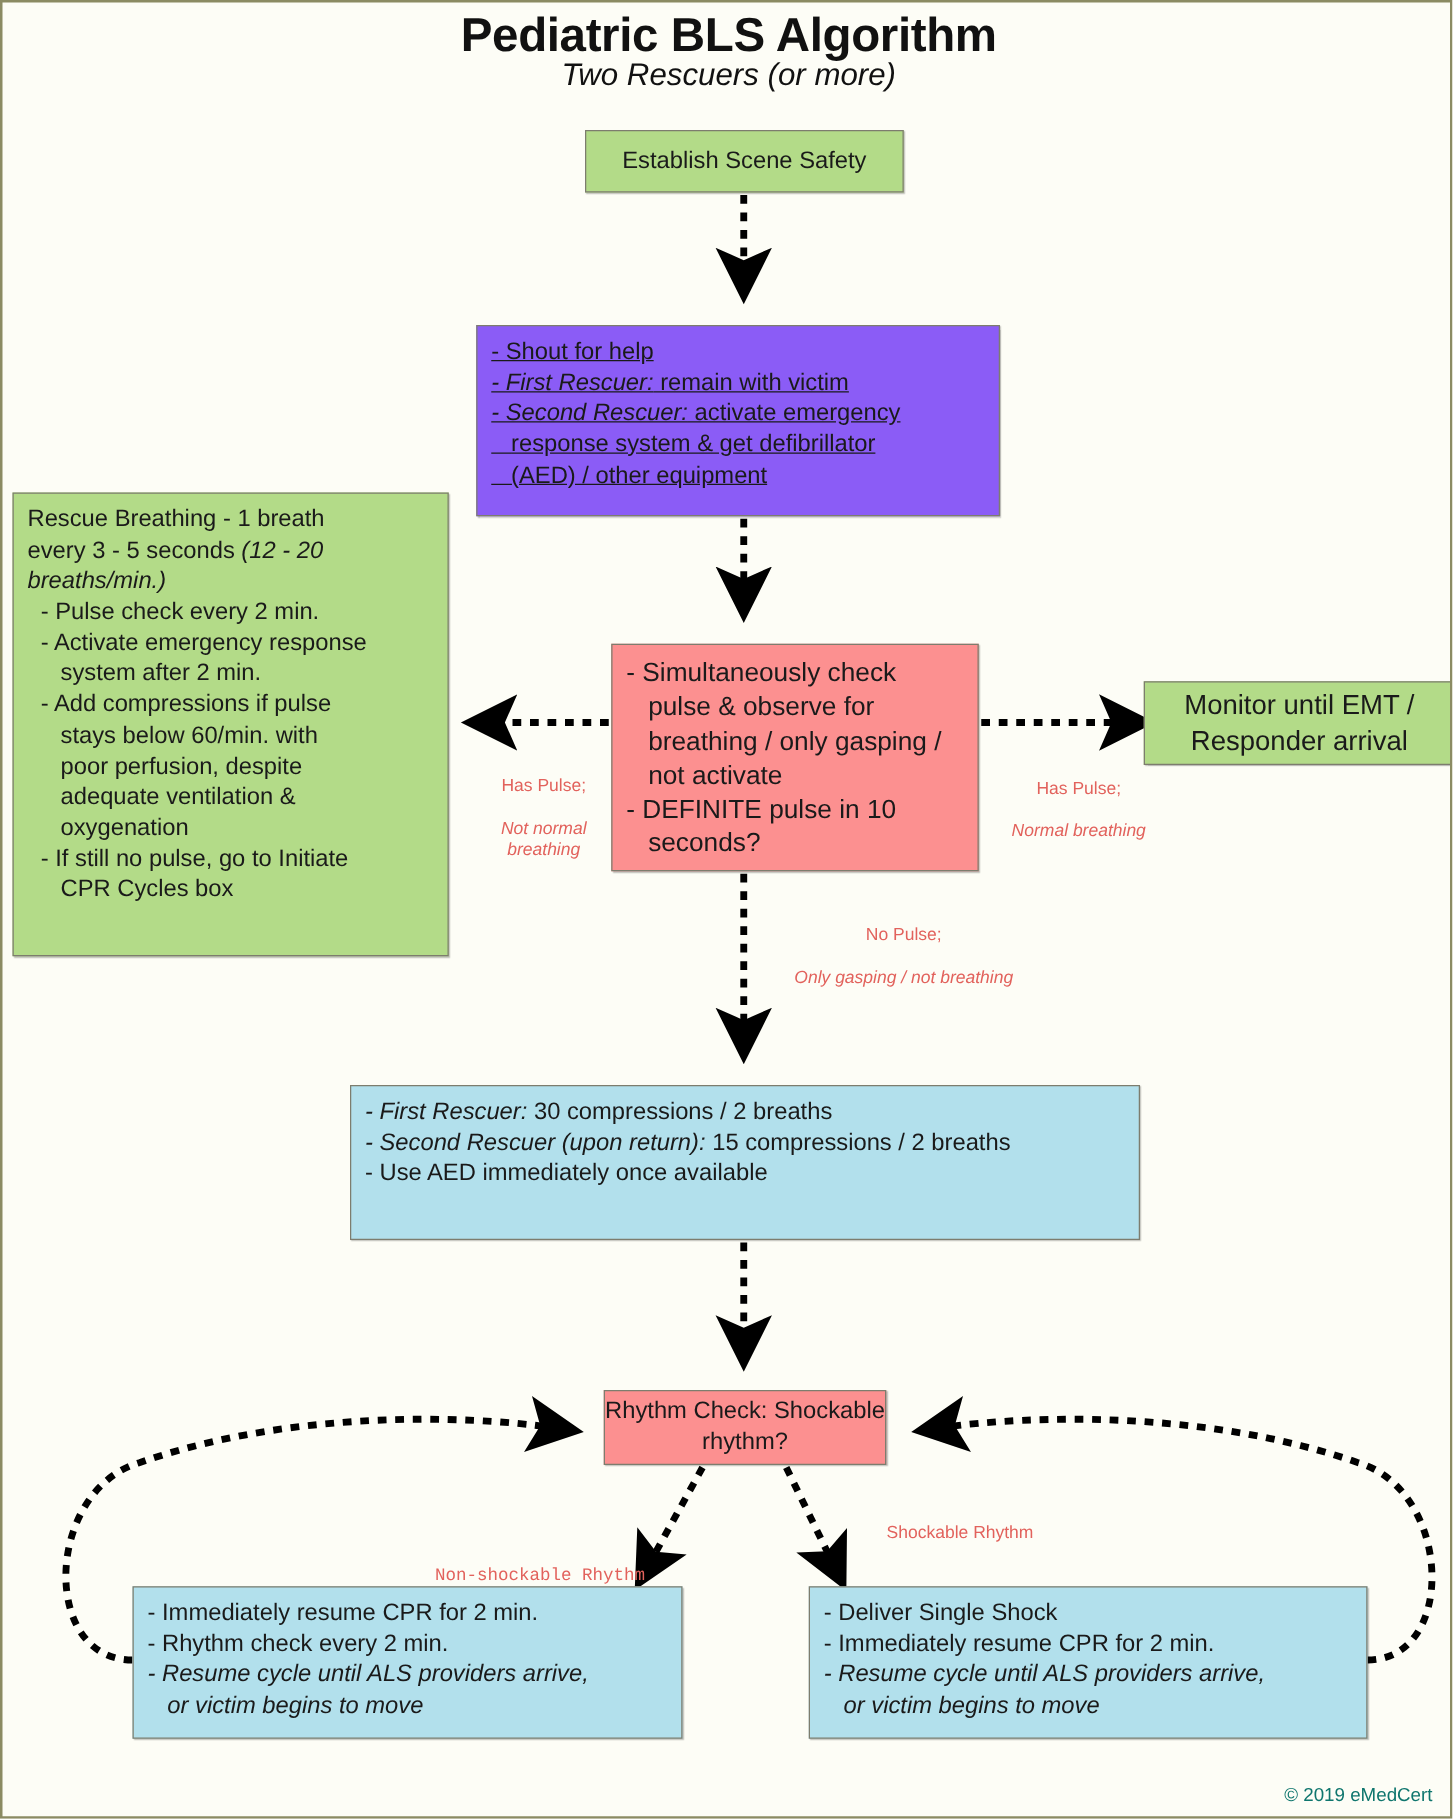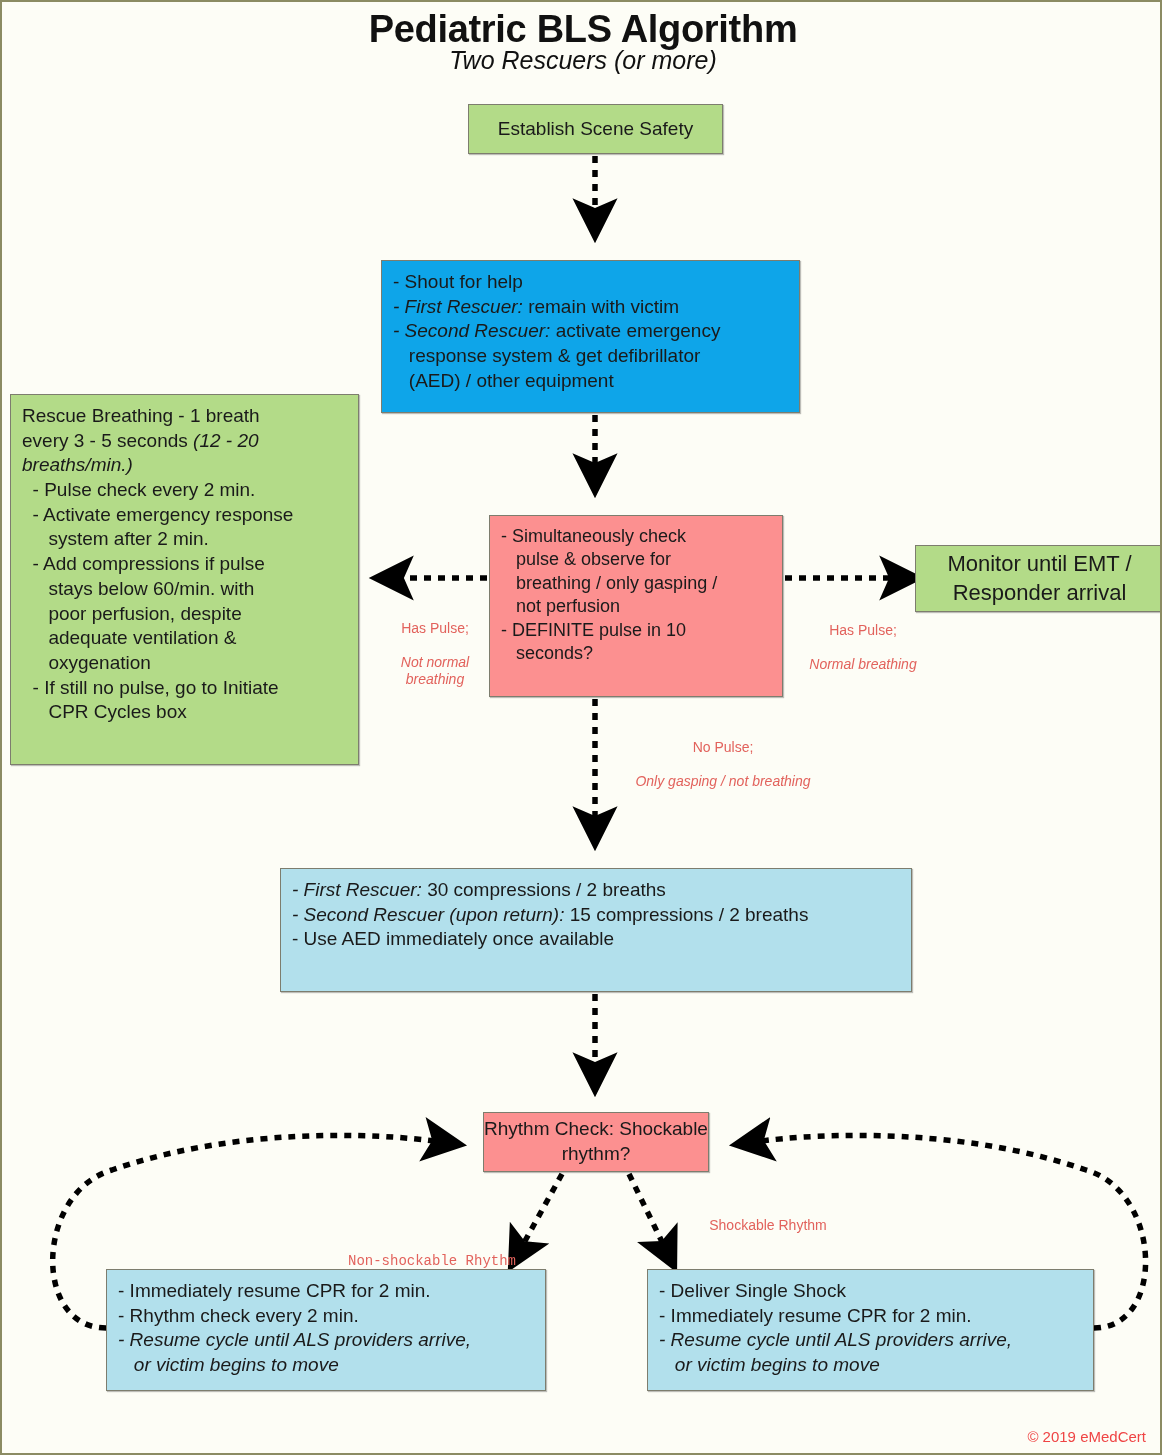--- a/index.html
+++ b/index.html
@@ -29,21 +29,21 @@
   .node {
     position: absolute;
     box-sizing: border-box;
     border: 1px solid #7d7d6e;
     border-radius: 0;
     color: #1a1a1a;
     line-height: 1.30;
     box-shadow: 1px 1px 1px rgba(0,0,0,0.25);
   }
   .green  { background: #b3db88; }
-  .gray   { background: #0ea5e9; }
+  .gray   { background: #8b5cf6; text-decoration: underline; }
   .pink   { background: #fc9090; }
   .blue   { background: #b2e0ec; }
 
   .ctr { display: flex; align-items: center; justify-content: center; text-align: center; }
 
   .lines { padding: 9px 12px 9px 11px; }
   .lines .li { display: block; white-space: pre-wrap; }
   .ital { font-style: italic; }
   .bold { font-weight: normal; }
 
@@ -74,38 +74,38 @@
     left: 0; top: 44px; width: 1162px;
     text-align: center;
     font-size: 25px;
     font-style: italic;
     color: #111;
   }
 
   #n-scene   { left: 466px; top: 102px;  width: 255px; height: 50px;  font-size: 19px; }
   #n-shout   { left: 379px; top: 258px;  width: 419px; height: 153px; font-size: 19px; }
   #n-rescue  { left: 8px;   top: 392px;  width: 349px; height: 371px; font-size: 19px; }
-  #n-check   { left: 487px; top: 513px;  width: 294px; height: 182px; font-size: 18px; }
+  #n-check   { left: 487px; top: 513px;  width: 294px; height: 182px; font-size: 21px; }
   #n-monitor { left: 913px; top: 543px;  width: 249px; height: 67px;  font-size: 22px; align-items: center; }
   #n-cpr     { left: 278px; top: 866px;  width: 632px; height: 124px; font-size: 19px; }
   #n-rhythm  { left: 481px; top: 1110px; width: 226px; height: 60px;  font-size: 19px; }
   #n-nonshk  { left: 104px; top: 1267px; width: 440px; height: 122px; font-size: 19px; }
   #n-shk     { left: 645px; top: 1267px; width: 447px; height: 122px; font-size: 19px; }
 
   #lbl-haspulse-left   { left: 373px; top: 601px; width: 120px; font-size: 14px; }
   #lbl-haspulse-right  { left: 786px; top: 603px; width: 150px; font-size: 14px; }
   #lbl-nopulse         { left: 592px; top: 720px; width: 258px; font-size: 14px; }
   #lbl-nonshockable    { left: 330px; top: 1234px; width: 200px; font-size: 14px; font-family: Liberation Mono, monospace; }
   #lbl-shockable       { left: 676px; top: 1198px; width: 180px; font-size: 14px; }
 
   #copyright {
     position: absolute;
     right: 14px; bottom: 8px;
     font-size: 15px;
-    color: #ef4444;
+    color: #0f766e;
   }
 </style>
 </head>
 <body>
 
 <div id="page">
 
   <div id="title">Pediatric BLS Algorithm</div>
   <div id="subtitle">Two Rescuers (or more)</div>
 
@@ -182,21 +182,21 @@
     <span class="li">     adequate ventilation &amp;</span>
     <span class="li">     oxygenation</span>
     <span class="li"><span>  - If still no pulse, go to </span><b class="bold">Initiate</b></span>
     <span class="li"><b class="bold">     CPR Cycles</b><span> box</span></span>
   </div>
 
   <div id="n-check" class="node pink lines">
     <span class="li">- Simultaneously check</span>
     <span class="li">   pulse &amp; observe for</span>
     <span class="li">   breathing / only gasping /</span>
-    <span class="li">   not perfusion</span>
+    <span class="li">   not activate</span>
     <span class="li">- DEFINITE pulse in 10</span>
     <span class="li">   seconds?</span>
   </div>
 
   <div id="n-monitor" class="node green ctr">
     <div>
       <span class="li">Monitor until EMT /</span>
       <span class="li">Responder arrival</span>
     </div>
   </div>

